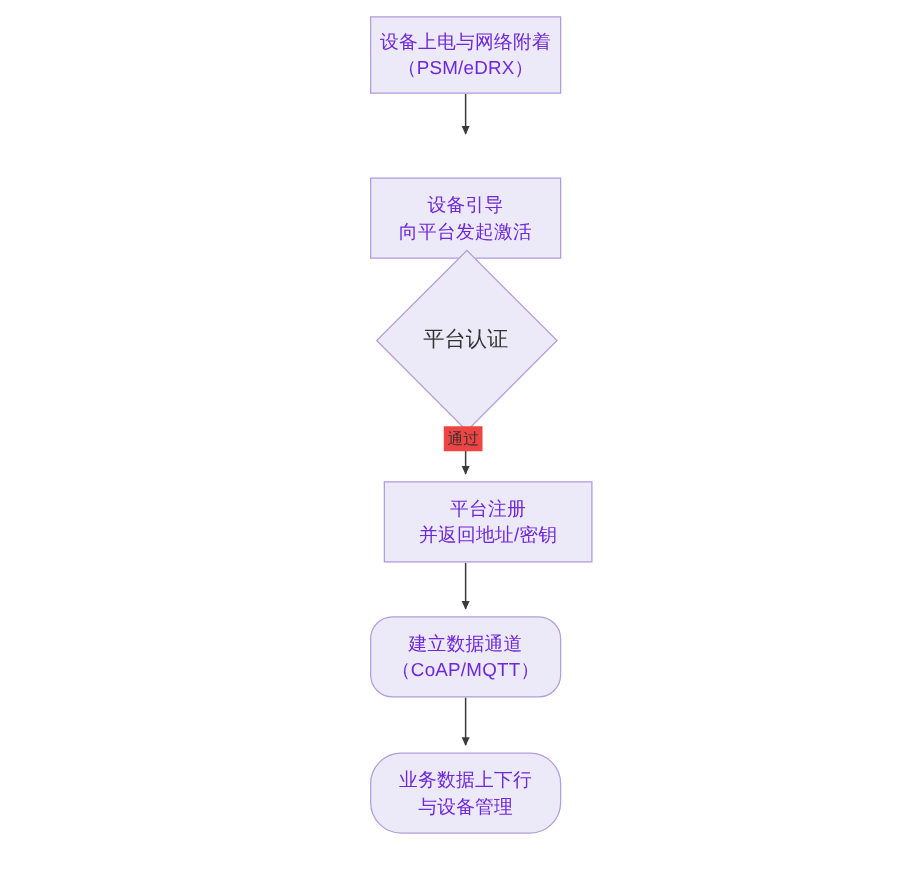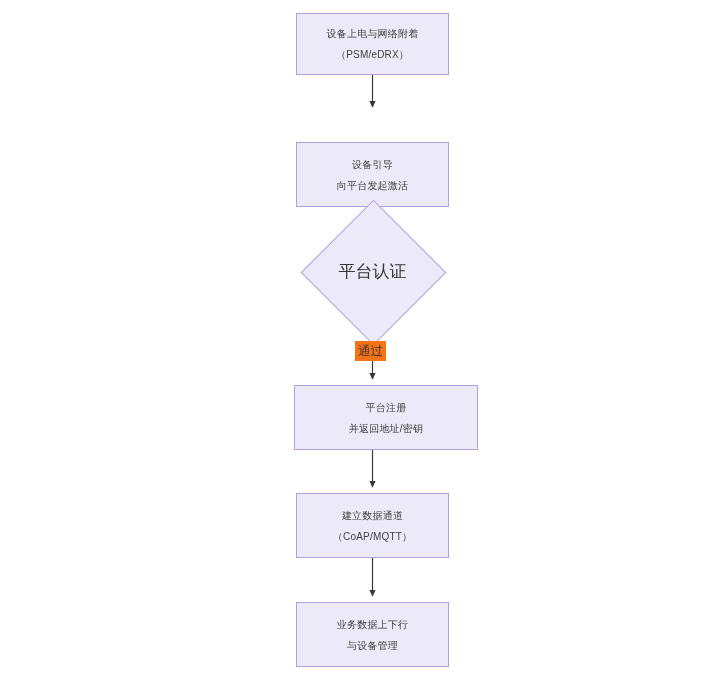--- a/index.html
+++ b/index.html
@@ -34,23 +34,23 @@
     display: flex;
     align-items: center;
     justify-content: center;
     text-align: center;
   }
   .node-process {
     background: #ece9f8;
     border: 1.4px solid #b39ddb;
   }
   .node-label {
-    font-size: 10px;
+    font-size: 15px;
     line-height: 21px;
-    color: #404040;
+    color: #6d28d9;
     white-space: pre-line;
     letter-spacing: 0.2px;
   }
   .node-decision {
     position: absolute;
     box-sizing: border-box;
   }
   .diamond-shape {
     position: absolute;
     left: 0;
@@ -69,21 +69,21 @@
     height: 100%;
     display: flex;
     align-items: center;
     justify-content: center;
     font-size: 17px;
     line-height: 21px;
     color: #333333;
   }
   .edge-label {
     position: absolute;
-    background: #f97316;
+    background: #ef4444;
     font-size: 12.5px;
     line-height: 18px;
     color: #333333;
     padding: 1px 3px;
     white-space: nowrap;
     text-align: center;
   }
 </style>
 </head>
 <body>
@@ -122,30 +122,30 @@
   <div class="node node-process" id="node-n2" style="left: 296px; top: 113px; width: 153px; height: 65px; margin-top: 29px;">
     <span class="node-label">设备引导
 向平台发起激活</span>
   </div>
 
   <div class="node-decision" id="node-n3" style="left: 322px; top: 221px; width: 101px; height: 101px;">
     <div class="diamond-shape"></div>
     <div class="diamond-text">平台认证</div>
   </div>
 
-  <div class="node node-process" id="node-n4" style="left: 294px; top: 385px; width: 184px; height: 65px; justify-content: center;">
+  <div class="node node-process" id="node-n4" style="left: 307px; top: 385px; width: 167px; height: 65px; justify-content: center;">
     <span class="node-label">平台注册
 并返回地址/密钥</span>
   </div>
 
-  <div class="node node-process" id="node-n5" style="left: 296px; top: 493px; width: 153px; height: 65px;">
+  <div class="node node-process" id="node-n5" style="left: 296px; top: 493px; width: 153px; height: 65px; border-radius: 18px;">
     <span class="node-label">建立数据通道
 （CoAP/MQTT）</span>
   </div>
 
-  <div class="node node-process" id="node-n6" style="left: 296px; top: 602px; width: 153px; height: 65px;">
+  <div class="node node-process" id="node-n6" style="left: 296px; top: 602px; width: 153px; height: 65px; border-radius: 25px;">
     <span class="node-label">业务数据上下行
 与设备管理</span>
   </div>
 
   <div class="edge-label" id="edge-label-el1" style="left: 355px; top: 341px;">通过</div>
 
 </div>
 
 </body></html>

